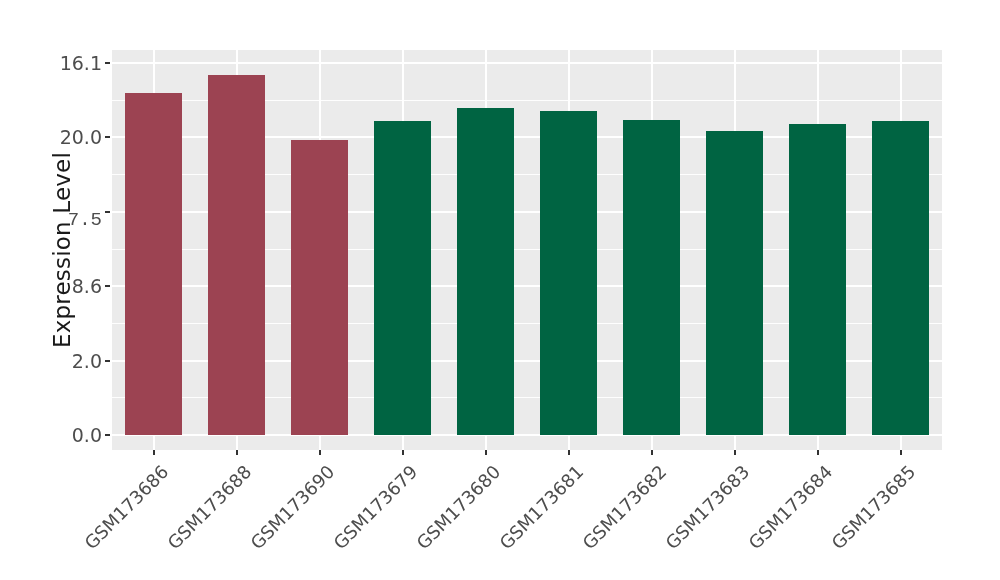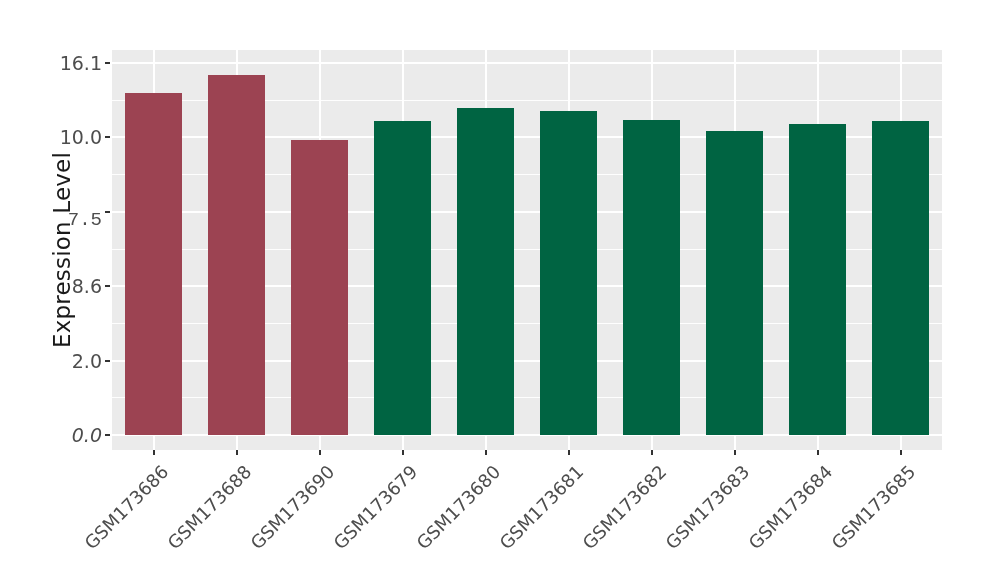--- a/index.html
+++ b/index.html
@@ -169,25 +169,25 @@
         <div class="bar" title="GSM173680: 11" style="left: 344.865px; width: 57.27px; top: 57.64px; height: 327.36px; bottom: auto; background: rgb(0, 100, 66);"></div>
         <div class="bar" title="GSM173681: 10.9" style="left: 427.865px; width: 57.27px; top: 60.616px; height: 324.384px; bottom: auto; background: rgb(0, 100, 66);"></div>
         <div class="bar" title="GSM173682: 10.6" style="left: 510.865px; width: 57.27px; top: 69.544px; height: 315.456px; bottom: auto; background: rgb(0, 100, 66);"></div>
         <div class="bar" title="GSM173683: 10.2" style="left: 593.865px; width: 57.27px; top: 81.448px; height: 303.552px; bottom: auto; background: rgb(0, 100, 66);"></div>
         <div class="bar" title="GSM173684: 10.45" style="left: 676.865px; width: 57.27px; top: 74.008px; height: 310.992px; bottom: auto; background: rgb(0, 100, 66);"></div>
         <div class="bar" title="GSM173685: 10.55" style="left: 759.865px; width: 57.27px; top: 71.032px; height: 313.968px; bottom: auto; background: rgb(0, 100, 66);"></div>
       </div>
   </div>
 
   <div class="y-axis-labels">
-      <div class="y-tick-label" style="top: 435px; font-style: italic;">0.0</div>
+      <div class="y-tick-label" style="top: 435px;">0.0</div>
       <div class="y-tick-label" style="top: 360.6px;">2.0</div>
       <div class="y-tick-label" style="top: 286.2px;">8.6</div>
       <div class="y-tick-label" style="top: 220px; font-family: Liberation Mono, monospace;">7.5</div>
-      <div class="y-tick-label" style="top: 137.4px;">10.0</div>
+      <div class="y-tick-label" style="top: 137.4px;">20.0</div>
       <div class="y-tick-label" style="top: 63px;">16.1</div>
     </div>
 
   <div class="x-axis-labels"></div>
 
 <div class="y-tick-mark" style="top: 435px;"></div>
     <div class="y-tick-mark" style="top: 360.6px;"></div>
     <div class="y-tick-mark" style="top: 286.2px;"></div>
     <div class="y-tick-mark" style="top: 211.8px;"></div>
     <div class="y-tick-mark" style="top: 137.4px;"></div>

